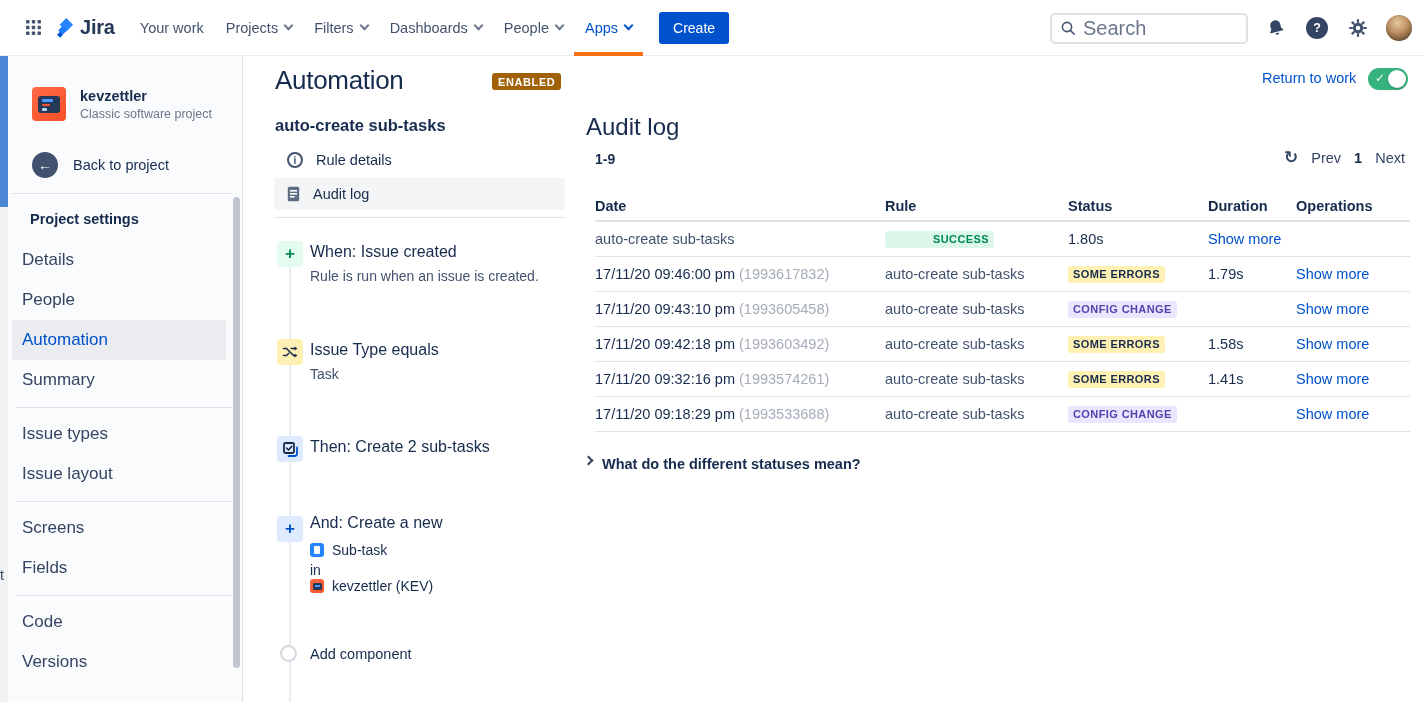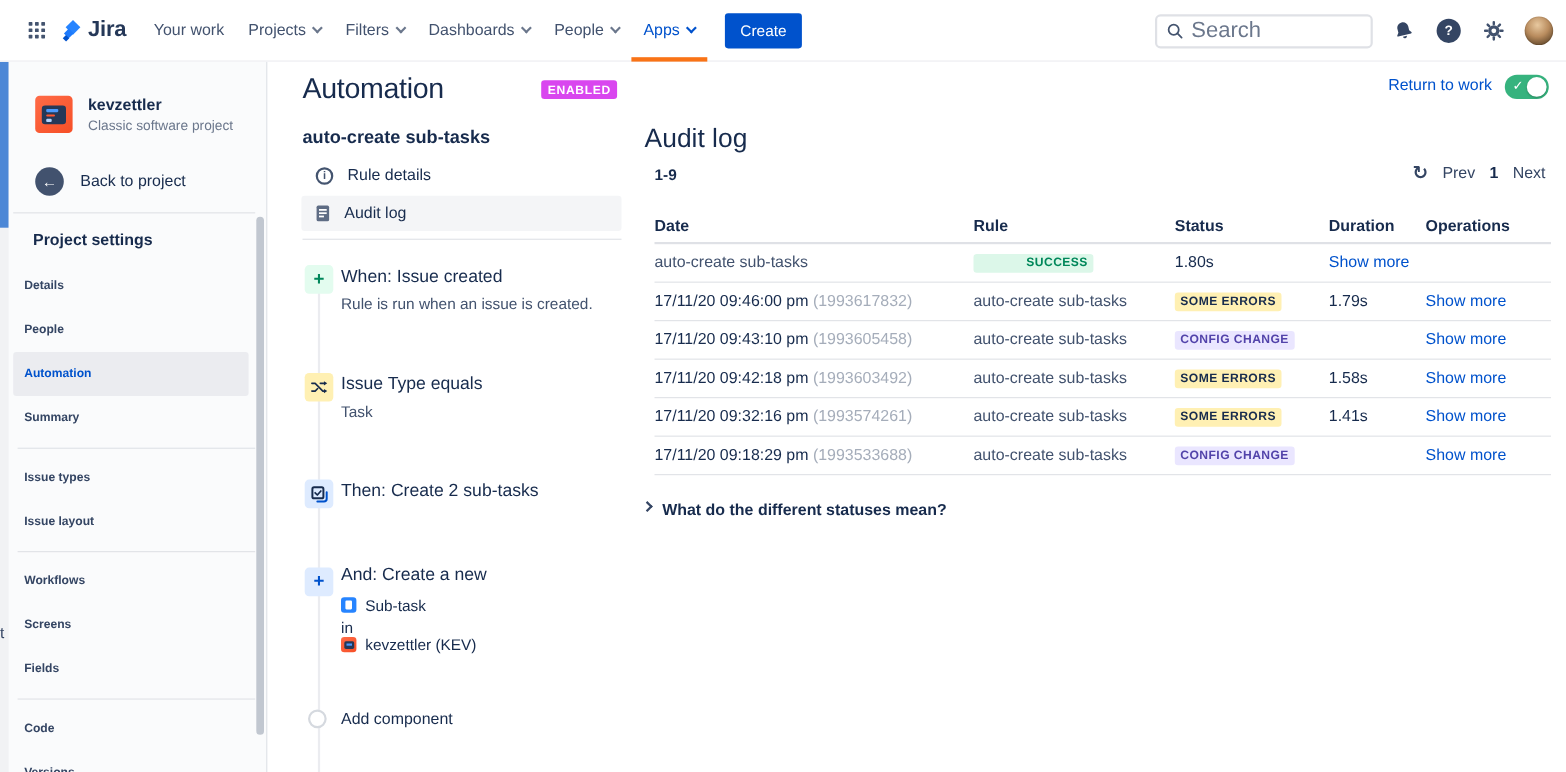--- a/index.html
+++ b/index.html
@@ -58,36 +58,36 @@
   .project-name { font-size:14.5px; font-weight:700; color:#172B4D; margin-top:1px; }
   .project-type { font-size:12.5px; color:#6B778C; margin-top:3px; }
   .back-row { position:absolute; top:96px; left:24px; display:flex; align-items:center; gap:15px; cursor:pointer; }
   .back-icon { width:26px; height:26px; border-radius:50%; background:#42526E; color:#fff;
     display:flex; align-items:center; justify-content:center; font-size:14px; flex:none; }
   .back-label { font-size:14.5px; color:#172B4D; }
   .sidebar-divider { position:absolute; top:137px; left:4px; right:10px; height:1px; background:#DFE1E6; }
   .settings-heading { position:absolute; top:155px; left:22px; font-size:14.5px; font-weight:700; color:#172B4D; }
   .sidebar-items { position:absolute; top:184px; left:0; right:0; }
   .sidebar-item { position:relative; height:40px; display:flex; align-items:center;
-    margin:0 16px 0 4px; padding-left:10px; font-size:11px; color:#344563;
-    border-radius:3px; cursor:pointer;font-weight:bold; }
+    margin:0 16px 0 4px; padding-left:10px; font-size:17px; color:#344563;
+    border-radius:3px; cursor:pointer; }
   .sidebar-item.active { background:#EBECF0; color:#0052CC; }
   .sidebar-item.divider-after { margin-bottom:14px; }
   .sidebar-item.divider-after::after { content:""; position:absolute; left:4px; right:-6px;
     bottom:-8px; height:1px; background:#DFE1E6; }
   .sidebar-scrollbar { position:absolute; right:2px; top:141px; width:7px; height:471px;
     border-radius:4px; background:#C1C7D0; cursor:pointer; }
 
   
   .main { position:absolute; left:244px; top:56px; right:0; bottom:0; background:#fff; }
 
   
   .rule-title { position:absolute; left:31px; top:9px; font-size:26px; font-weight:500;
     color:#172B4D; letter-spacing:-0.3px; }
-  .enabled-badge { position:absolute; left:248px; top:17px; background:#d946ef; color:#fff;
+  .enabled-badge { position:absolute; left:248px; top:17px; background:#a16207; color:#fff;
     font-size:11px; font-weight:700; letter-spacing:.6px; padding:2.5px 6px; border-radius:3px; }
   .rule-name { position:absolute; left:31px; top:60px; font-size:16.5px; font-weight:700; color:#172B4D; }
   .panel-nav { position:absolute; left:30px; top:88px; width:291px; }
   .panel-nav-item { height:32px; display:flex; align-items:center; gap:13px; padding-left:13px;
     font-size:14.5px; color:#172B4D; border-radius:3px; cursor:pointer; margin-bottom:2px; }
   .panel-nav-item.selected { background:#F4F5F7; }
   .info-icon { width:16px; height:16px; border-radius:50%; border:2px solid #44546F; color:#44546F;
     font-size:10px; font-weight:700; display:flex; align-items:center; justify-content:center; flex:none; }
   .panel-divider { position:absolute; left:31px; top:161px; width:290px; height:1px; background:#DFE1E6; }
 
@@ -286,23 +286,20 @@
         <div class="sidebar-item divider-after">
         <span>Summary</span>
       </div>
         <div class="sidebar-item">
         <span>Issue types</span>
       </div>
         <div class="sidebar-item divider-after">
         <span>Issue layout</span>
       </div>
         <div class="sidebar-item">
-        <span>Workflows</span>
-      </div>
-        <div class="sidebar-item">
         <span>Screens</span>
       </div>
         <div class="sidebar-item divider-after">
         <span>Fields</span>
       </div>
         <div class="sidebar-item">
         <span>Code</span>
       </div>
         <div class="sidebar-item">
         <span>Versions</span>

